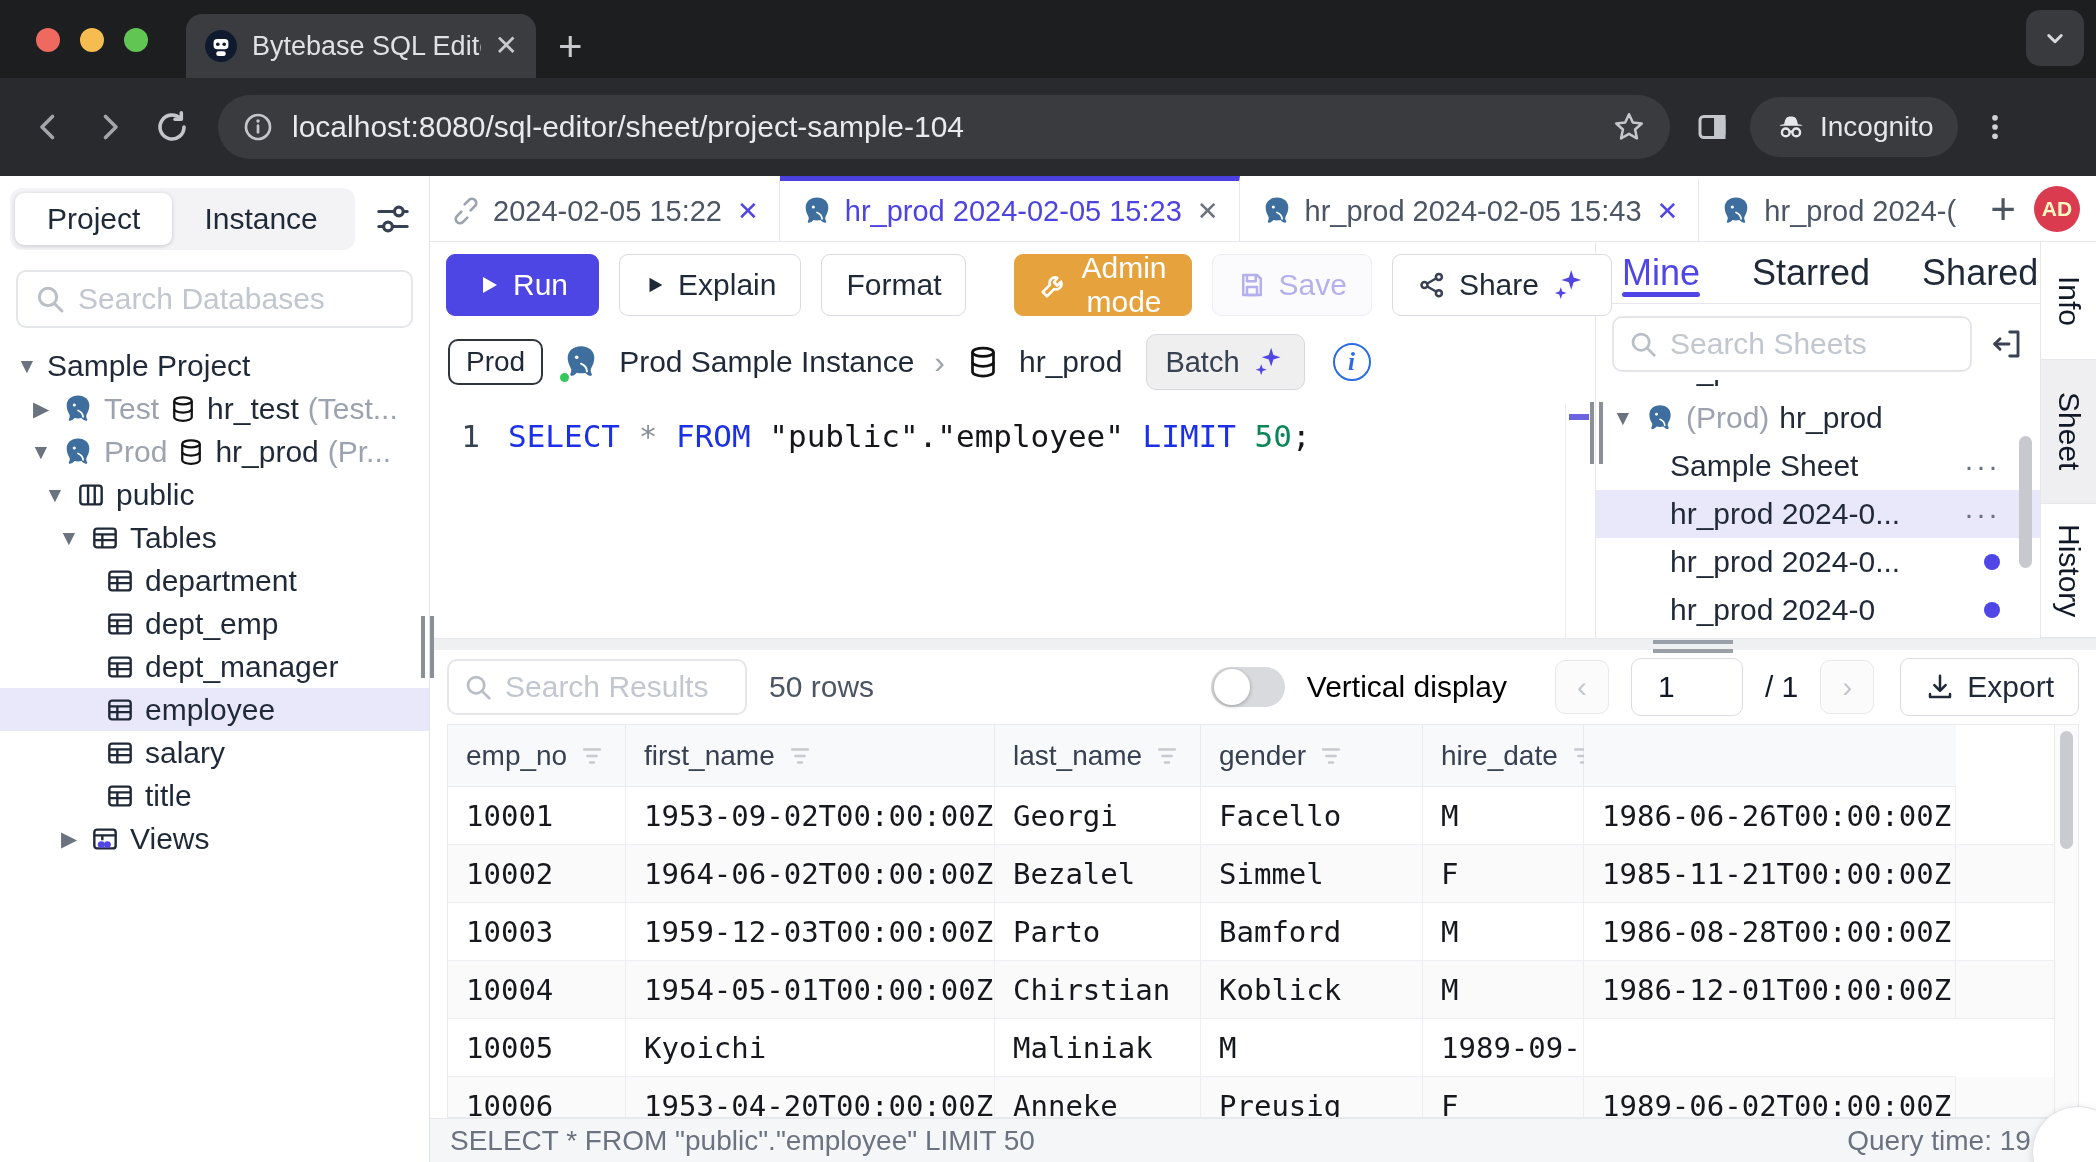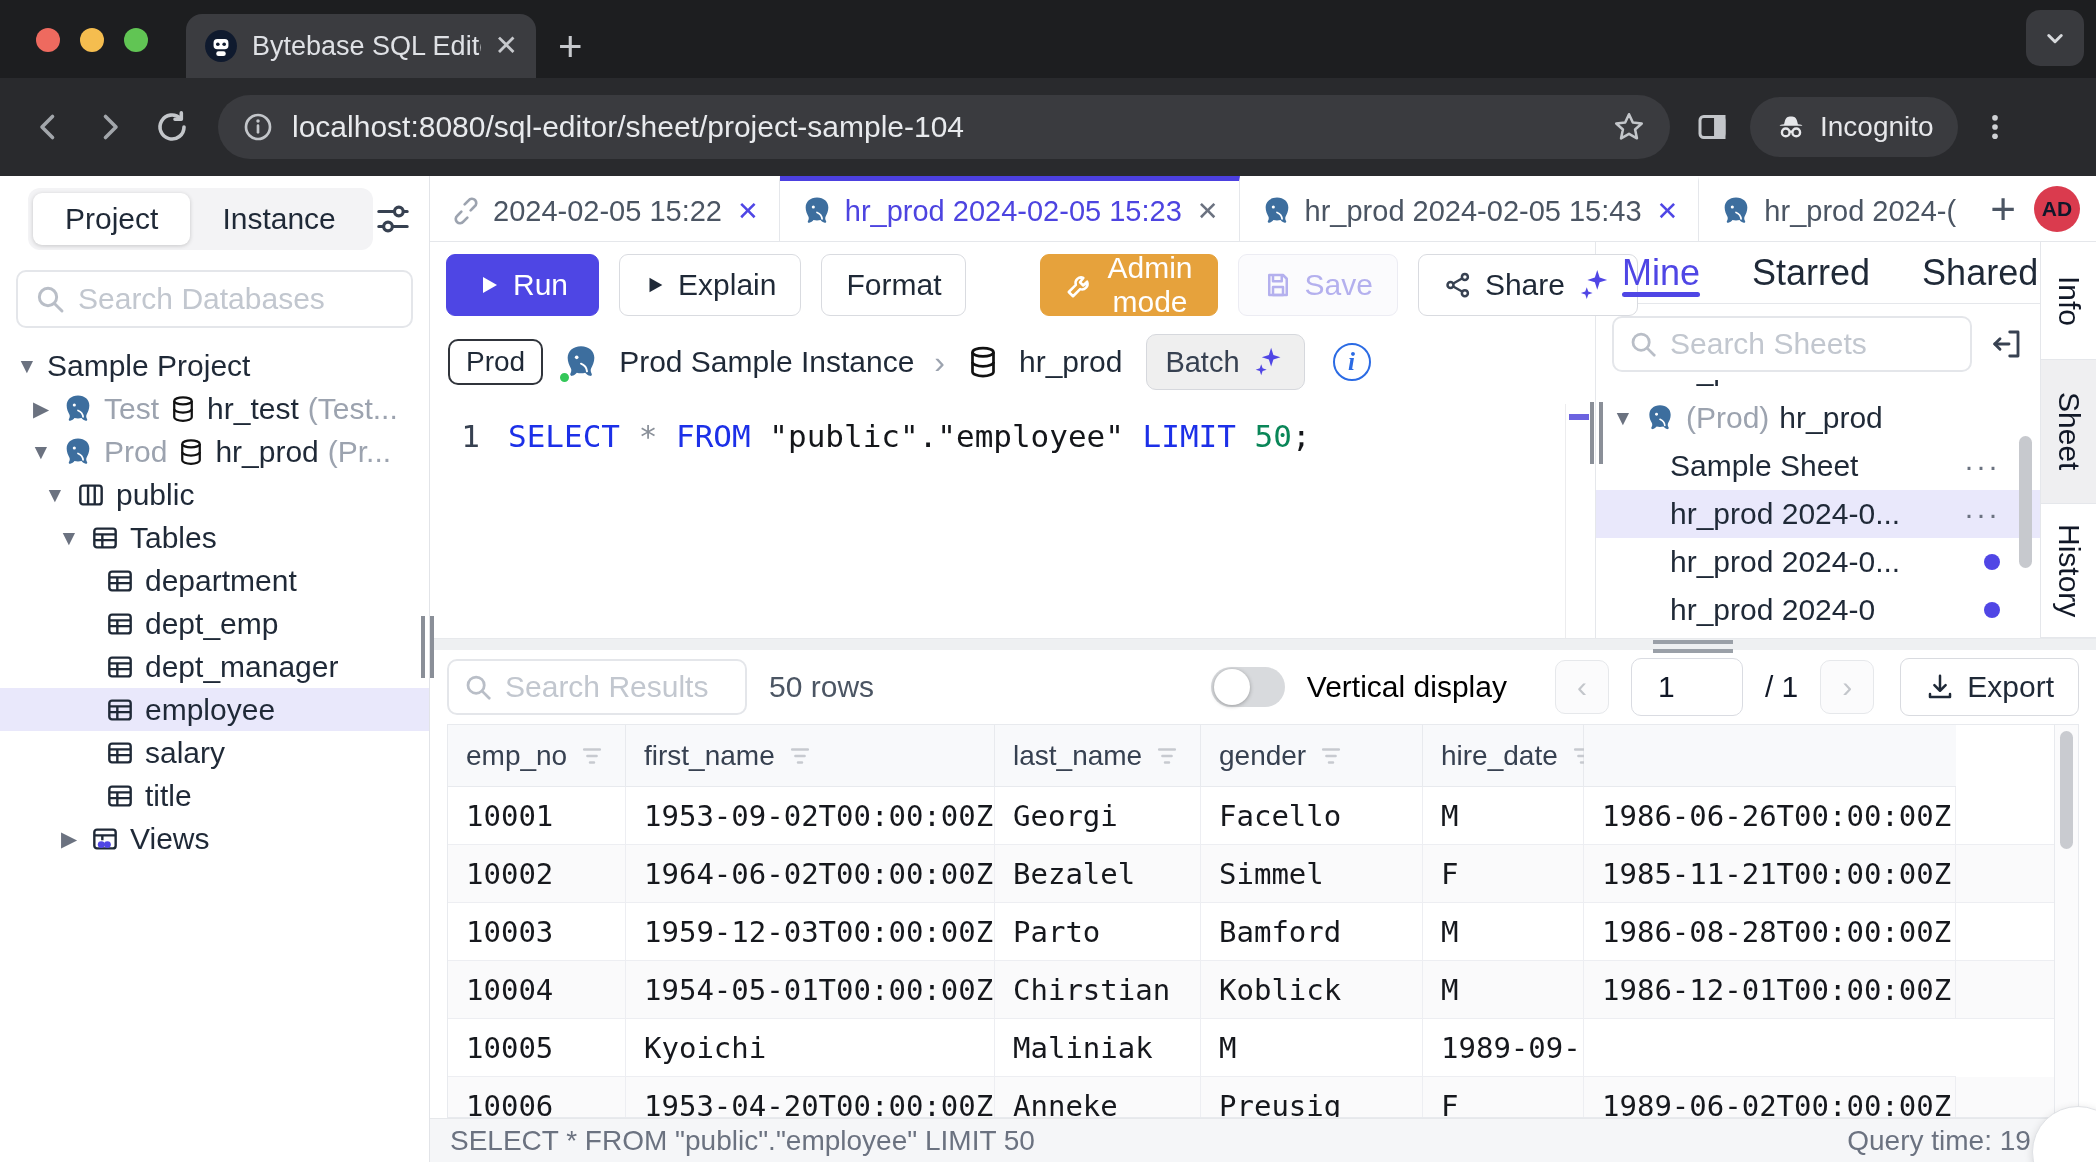--- a/index.html
+++ b/index.html
@@ -34,21 +34,21 @@
   .url-text{ color:#e8eaed; font-size:30px; flex:1; white-space:nowrap; overflow:hidden; }
   .chromebar-right{ display:flex; align-items:center; gap:20px; margin-left:14px; }
   .incog{
     height:60px; background:#3a3b3f; border-radius:30px; display:flex; align-items:center;
     gap:12px; padding:0 24px; color:#e6e7ea; font-size:28px;
   }
   
   .app{ height:986px; display:flex; background:#fff; position:relative; }
   
   .sidebar{ width:430px; border-right:1px solid #e2e4e8; display:flex; flex-direction:column; position:relative; background:#fff; }
-  .sb-head{ display:flex; align-items:center; padding:12px 16px 8px 28px; }
+  .sb-head{ display:flex; align-items:center; padding:12px 16px 8px 10px; }
   .seg{ background:#f3f3f5; border-radius:12px; padding:5px; display:flex; }
   .seg-item{ font-size:30px; color:#1f2937; padding:9px 32px; border-radius:9px; white-space:nowrap; }
   .seg-item.on{ background:#fff; box-shadow:0 1px 4px rgba(0,0,0,.18); }
   .sb-filter{ margin-left:auto; color:#374151; }
   .sb-search{
     margin:12px 16px; height:58px; border:2px solid #e4e6ea; border-radius:10px;
     display:flex; align-items:center; gap:12px; padding:0 16px;
   }
   .sb-search input, .ss-input input, .rs-search input{
     border:none; outline:none; font-size:30px; color:#1f2937; width:100%;
@@ -69,29 +69,29 @@
   .etab{
     display:flex; align-items:center; gap:11px; padding:0 20px; border-right:1px solid #e5e7eb;
     border-top:5px solid transparent; font-size:29px; color:#4b5563; white-space:nowrap; flex:0 0 auto;
   }
   .etab.active{ border-top-color:#4c40e0; color:#4d44e0; }
   .etab .x{ font-size:26px; margin-left:4px; }
   .x-indigo{ color:#4f46e5; } .x-gray{ color:#6b7280; }
   .etab.clipped{ flex:0 1 272px; min-width:0; overflow:hidden; border-right:none; }
   .etabbar-right{ margin-left:auto; display:flex; align-items:center; gap:18px; padding:0 16px; flex:0 0 auto; }
   .plus{ font-size:44px; font-weight:300; color:#4b5563; line-height:1; }
-  .avatar{ width:46px; height:46px; border-radius:50%; background:#da3b4e; color:#0f172a; font-size:21px; font-weight:bold; display:flex; align-items:center; justify-content:center; }
+  .avatar{ width:46px; height:46px; border-radius:50%; background:#da3b4e; color:#fef9c3; font-size:21px; font-weight:bold; display:flex; align-items:center; justify-content:center; }
   .content-top{ height:396px; display:flex; min-height:0; }
   .editor-zone{ flex:1; min-width:0; display:flex; flex-direction:column; border-right:1px solid #e5e7eb; position:relative; }
   .ez-grip{ position:absolute; right:-8px; top:160px; display:flex; gap:5px; z-index:5; }
   
   .tbar{ display:flex; align-items:center; padding:12px 16px; gap:20px; }
   .btn{ height:62px; border-radius:9px; display:flex; align-items:center; gap:12px; padding:0 24px; font-size:30px; border:1px solid #d9dbe0; background:#fff; color:#1f2937; }
   .btn-run{ background:#4e46e4; border-color:#4e46e4; color:#fff; padding:0 30px; }
-  .btn-admin{ background:#e6a23c; border-color:#e6a23c; color:#fff; margin-left:54px; }
+  .btn-admin{ background:#e6a23c; border-color:#e6a23c; color:#fff; margin-left:28px; }
   .btn-save{ background:#fbfbfd; border-color:#ececf3; color:#b4b0ee; }
   
   .crumbs{ display:flex; align-items:center; gap:18px; padding:6px 18px 14px; font-size:30px; color:#1f2937; }
   .envbadge{ border:2.5px solid #30343b; border-radius:10px; padding:5px 16px; font-size:28px; color:#1f2937; }
   .pgwrap{ position:relative; display:flex; }
   .pgdot{ position:absolute; left:-3px; bottom:-2px; width:13px; height:13px; background:#34c759; border:2px solid #fff; border-radius:50%; }
   .crumb-sep{ color:#9ca3af; font-size:32px; padding:0 2px; }
   .btn-batch{ height:56px; border:1px solid #d6d8dd; border-radius:10px; display:flex; align-items:center; gap:12px; padding:0 18px; font-size:29px; color:#374151; margin-left:6px; }
   .iinfo{ width:38px; height:38px; border:2.5px solid #2b6be4; border-radius:50%; color:#2b6be4; font-size:25px; font-weight:bold; display:flex; align-items:center; justify-content:center; font-family:"Liberation Serif", serif; font-style:italic; margin-left:10px; }
   

